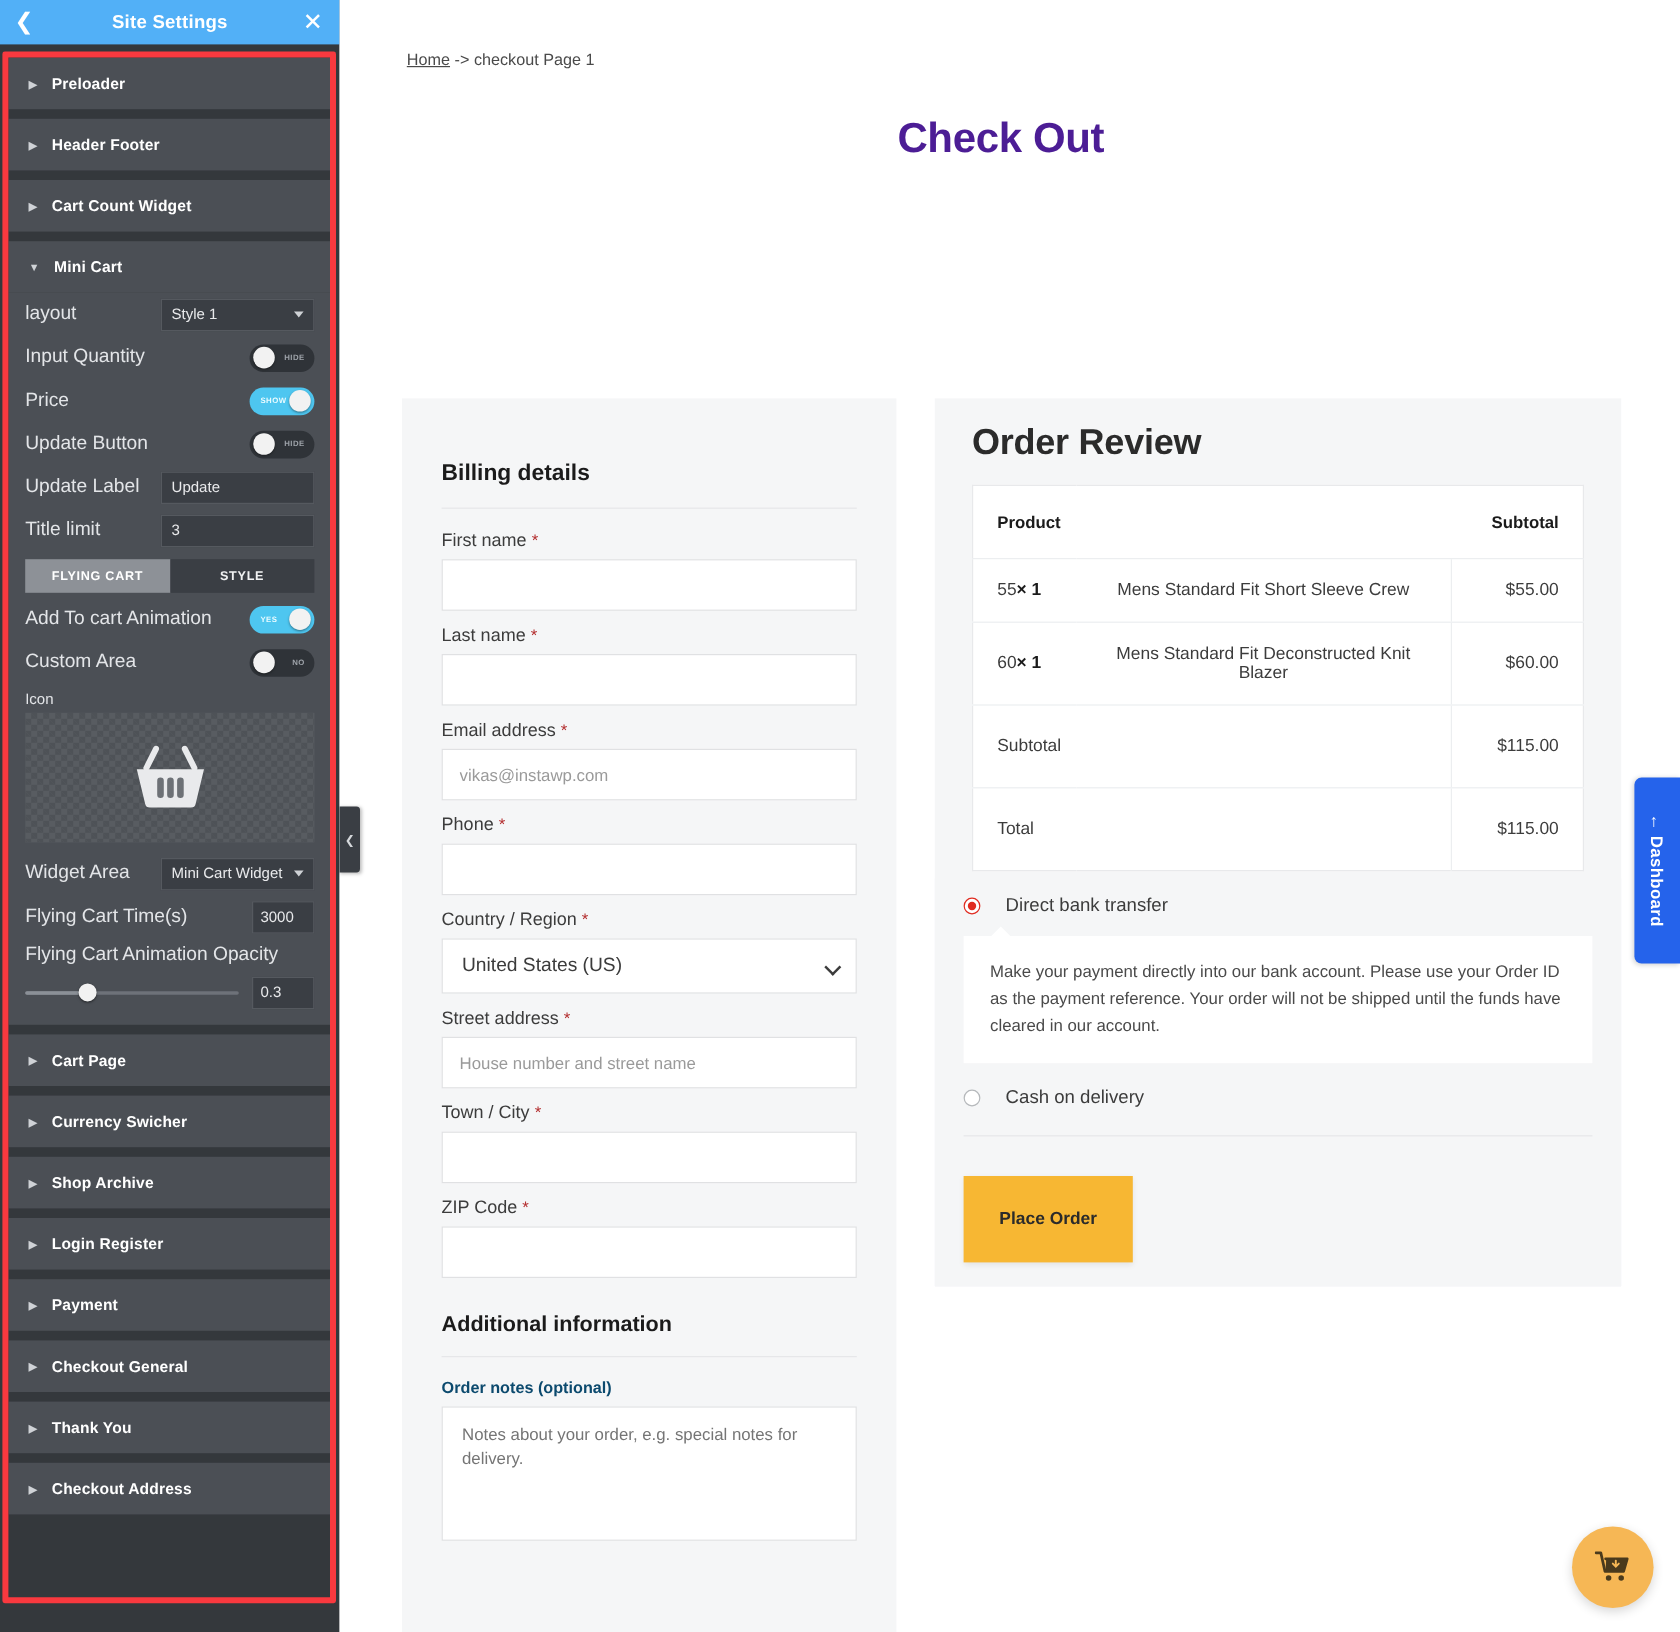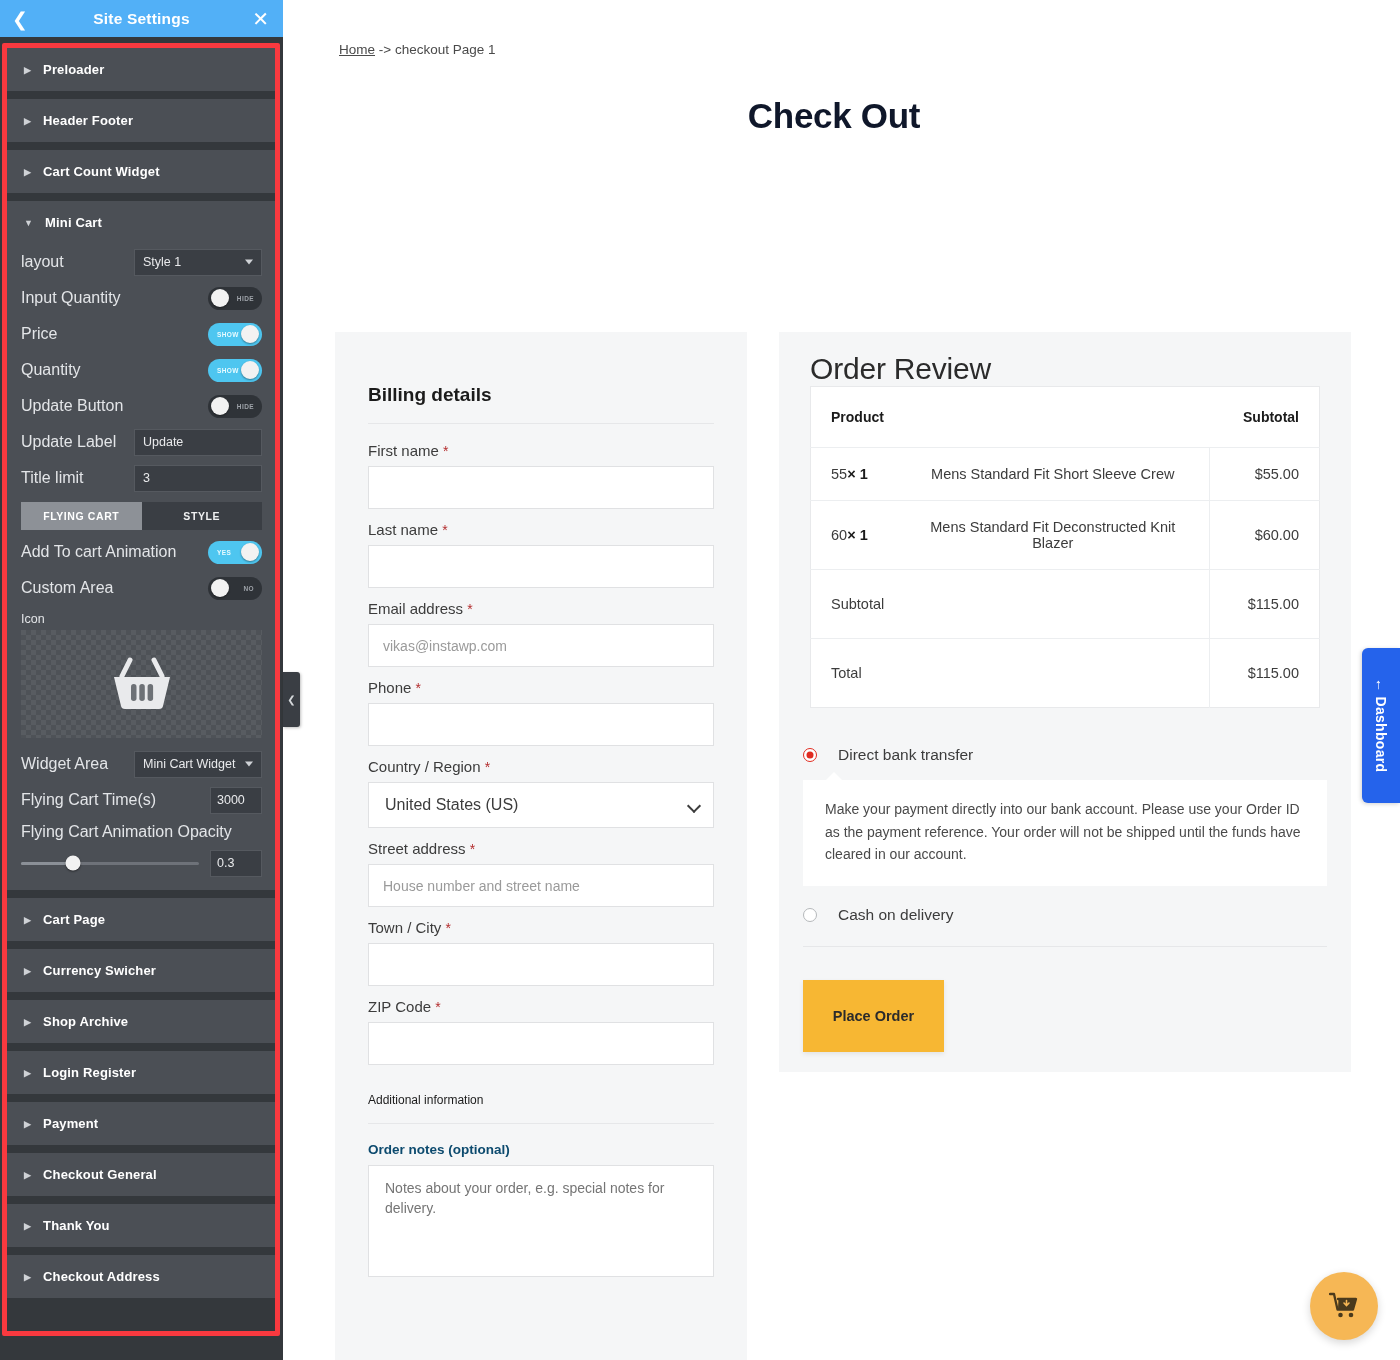--- a/index.html
+++ b/index.html
@@ -205,21 +205,21 @@
     overflow: hidden;
   }
   .breadcrumb {
     position: absolute; left: 56px; top: 42px;
     font-size: 13.5px; color: #4a4a4a;
   }
   .breadcrumb a { color: #4a4a4a; text-decoration: underline; }
   .page-title {
     position: absolute; left: 0; right: 15px; top: 96px;
     text-align: center;
-    font-size: 35px; font-weight: 700; color: #0f172a;
+    font-size: 35px; font-weight: 700; color: #4c1d95;
     letter-spacing: -.3px;
   }
   .cta-row {
     position: absolute; left: 62px; top: 203px;
     width: 996px;
     display: flex; gap: 32px;
   }
   .cta {
     flex: 1; height: 72px; background: #f5f6f7;
     display: flex; align-items: center; justify-content: center;
@@ -269,21 +269,21 @@
   }
   .selbox .chev2 {
     position: absolute; right: 14px; top: 50%;
     margin-top: -4px;
     width: 10px; height: 10px;
     border-right: 2px solid #3c3c3c;
     border-bottom: 2px solid #3c3c3c;
     transform: rotate(45deg);
   }
   .addl-title {
-    font-size: 12px; font-weight: 400; color: #1b1b1b;
+    font-size: 18px; font-weight: 700; color: #1b1b1b;
     margin-top: 28px; padding-bottom: 16px;
     border-bottom: 1px solid #e6e7e9;
     margin-bottom: 18px;
   }
   .notes-label {
     font-size: 13.5px; font-weight: 700; color: #0c4a6e;
     margin-bottom: 8px;
   }
   .notes-area {
     width: 100%; height: 112px;
@@ -295,22 +295,22 @@
   }
 
   
   .order {
     position: absolute; left: 496px; top: 332px;
     width: 572px; height: 740px;
     background: #f5f6f7;
     padding: 20px 31px 0 31px;
   }
   .order h2 {
-    font-size: 30px; font-weight: 400; color: #2b2b2b;
-    letter-spacing: -.2px;
+    font-size: 30px; font-weight: 700; color: #2b2b2b;
+    margin-bottom: 18px; letter-spacing: -.2px;
   }
   table.ord {
     width: 100%; border-collapse: collapse;
     background: #ffffff;
     border: 1px solid #e8e9eb;
   }
   table.ord th {
     font-size: 14px; font-weight: 700; color: #1b1b1b;
     padding: 22px 20px 22px 20px;
     text-align: left;
@@ -461,27 +461,20 @@
         </div>
 
         <div class="row">
           <span class="lbl">Price</span>
           <div class="toggle on">
             <span class="knob"></span>
             <span class="tg-txt">SHOW</span>
           </div>
         </div>
 
-        <div class="row">
-          <span class="lbl">Quantity</span>
-          <div class="toggle on">
-            <span class="knob"></span>
-            <span class="tg-txt">SHOW</span>
-          </div>
-        </div>
 
         <div class="row">
           <span class="lbl">Update Button</span>
           <div class="toggle">
             <span class="knob"></span>
             <span class="tg-txt">HIDE</span>
           </div>
         </div>
 
         <div class="row">

